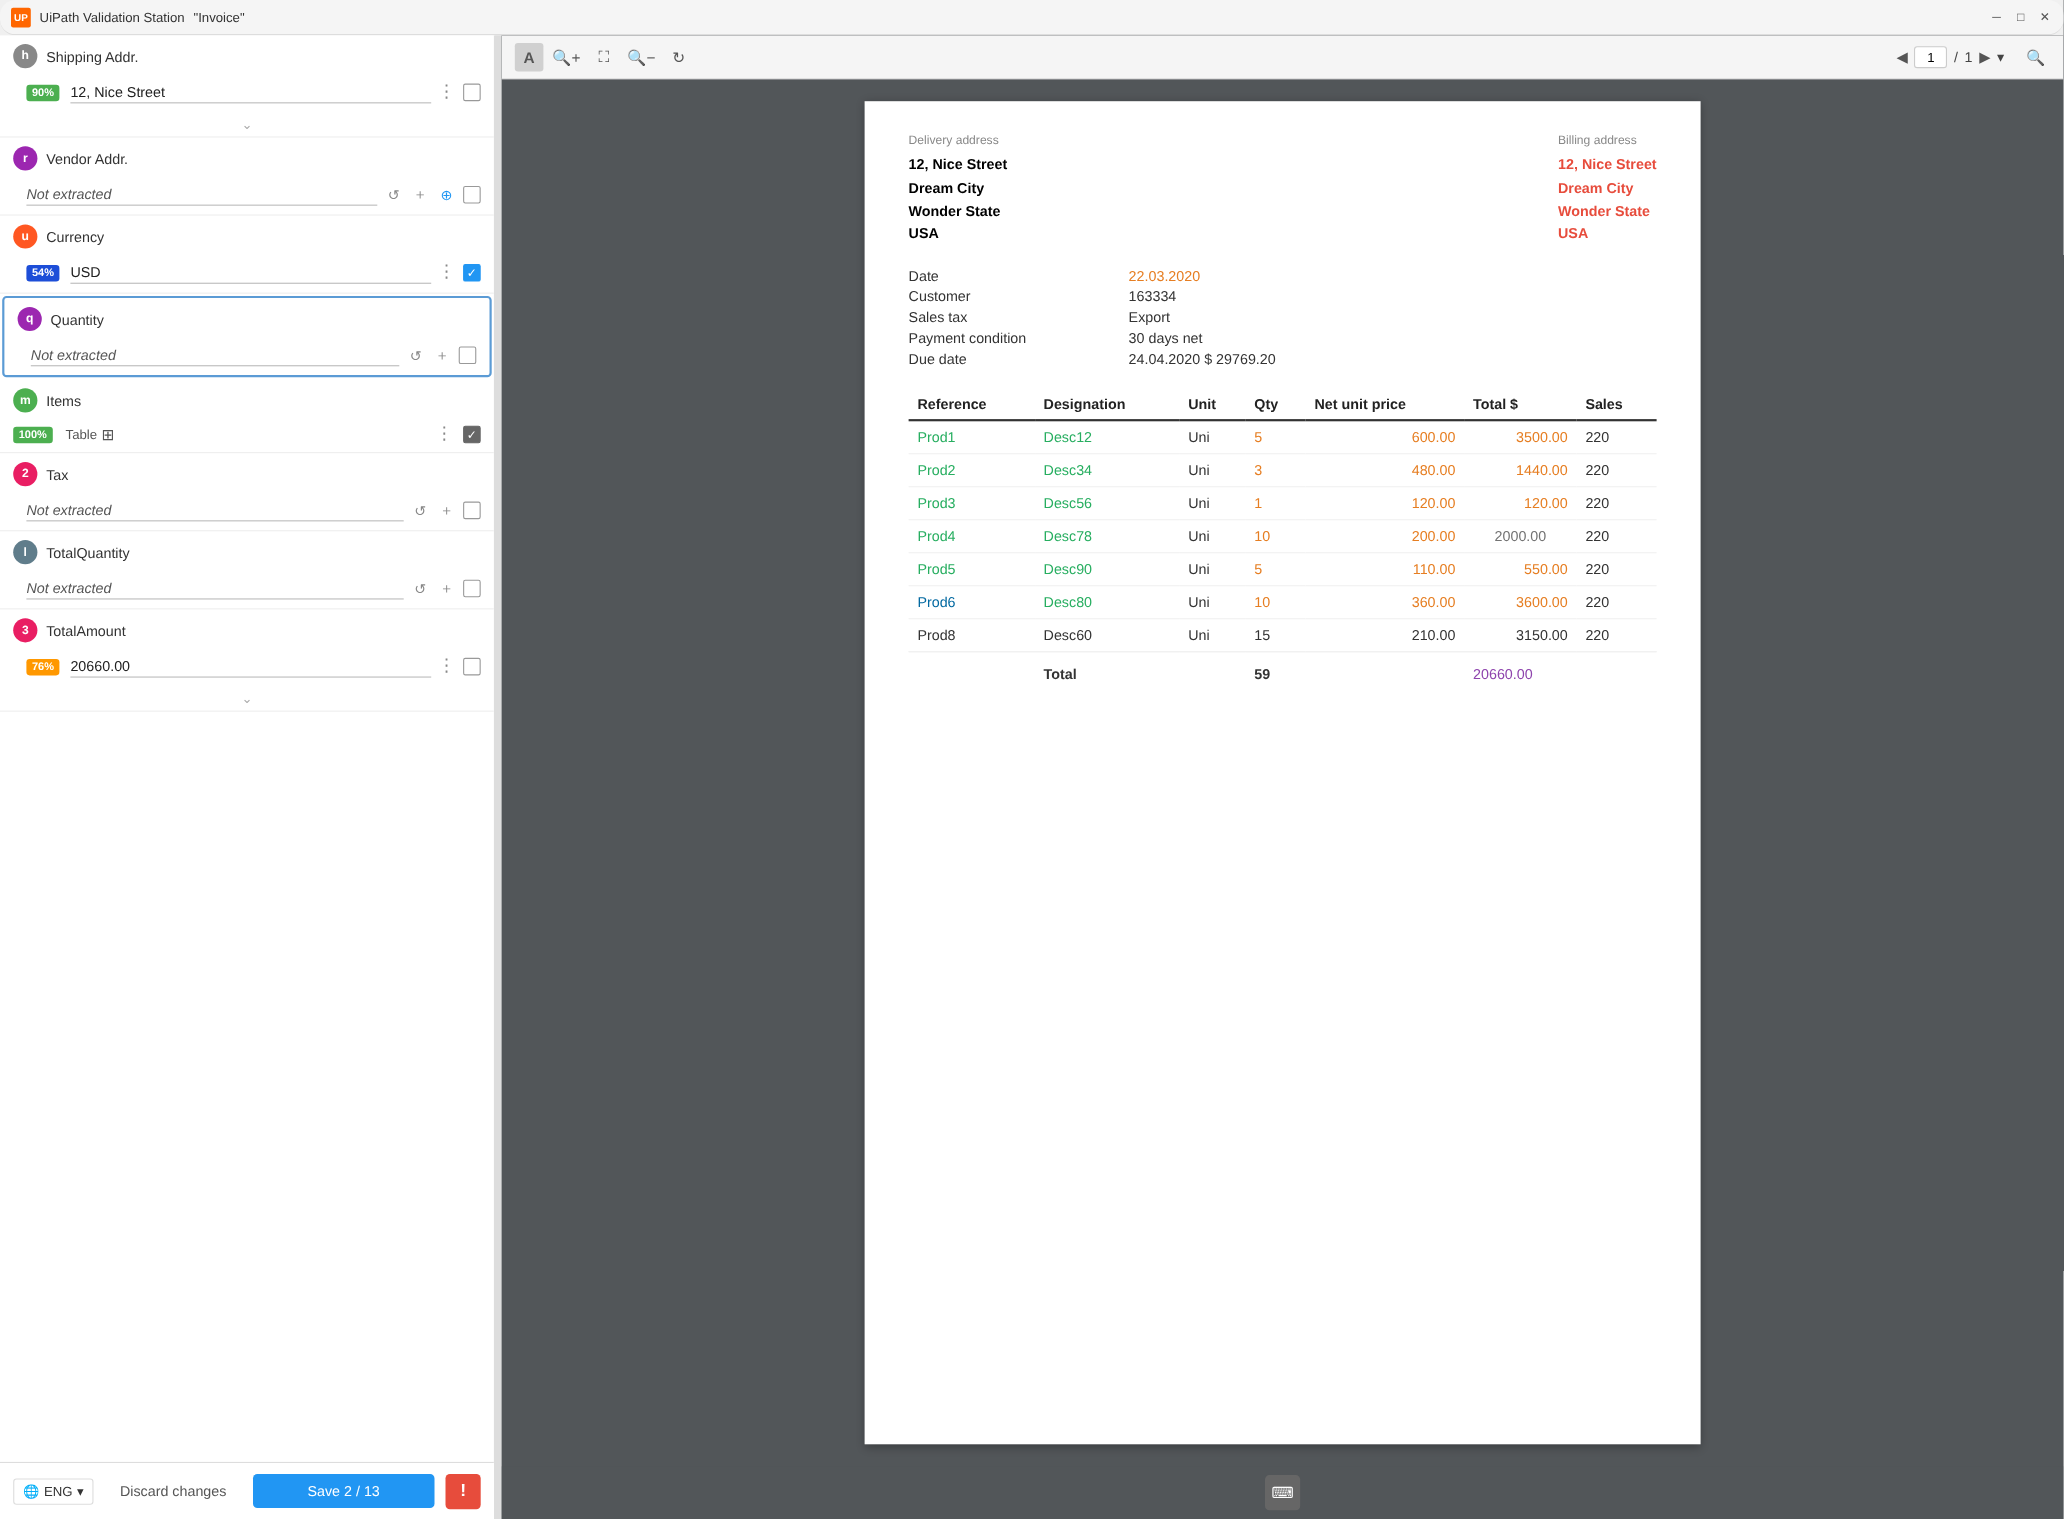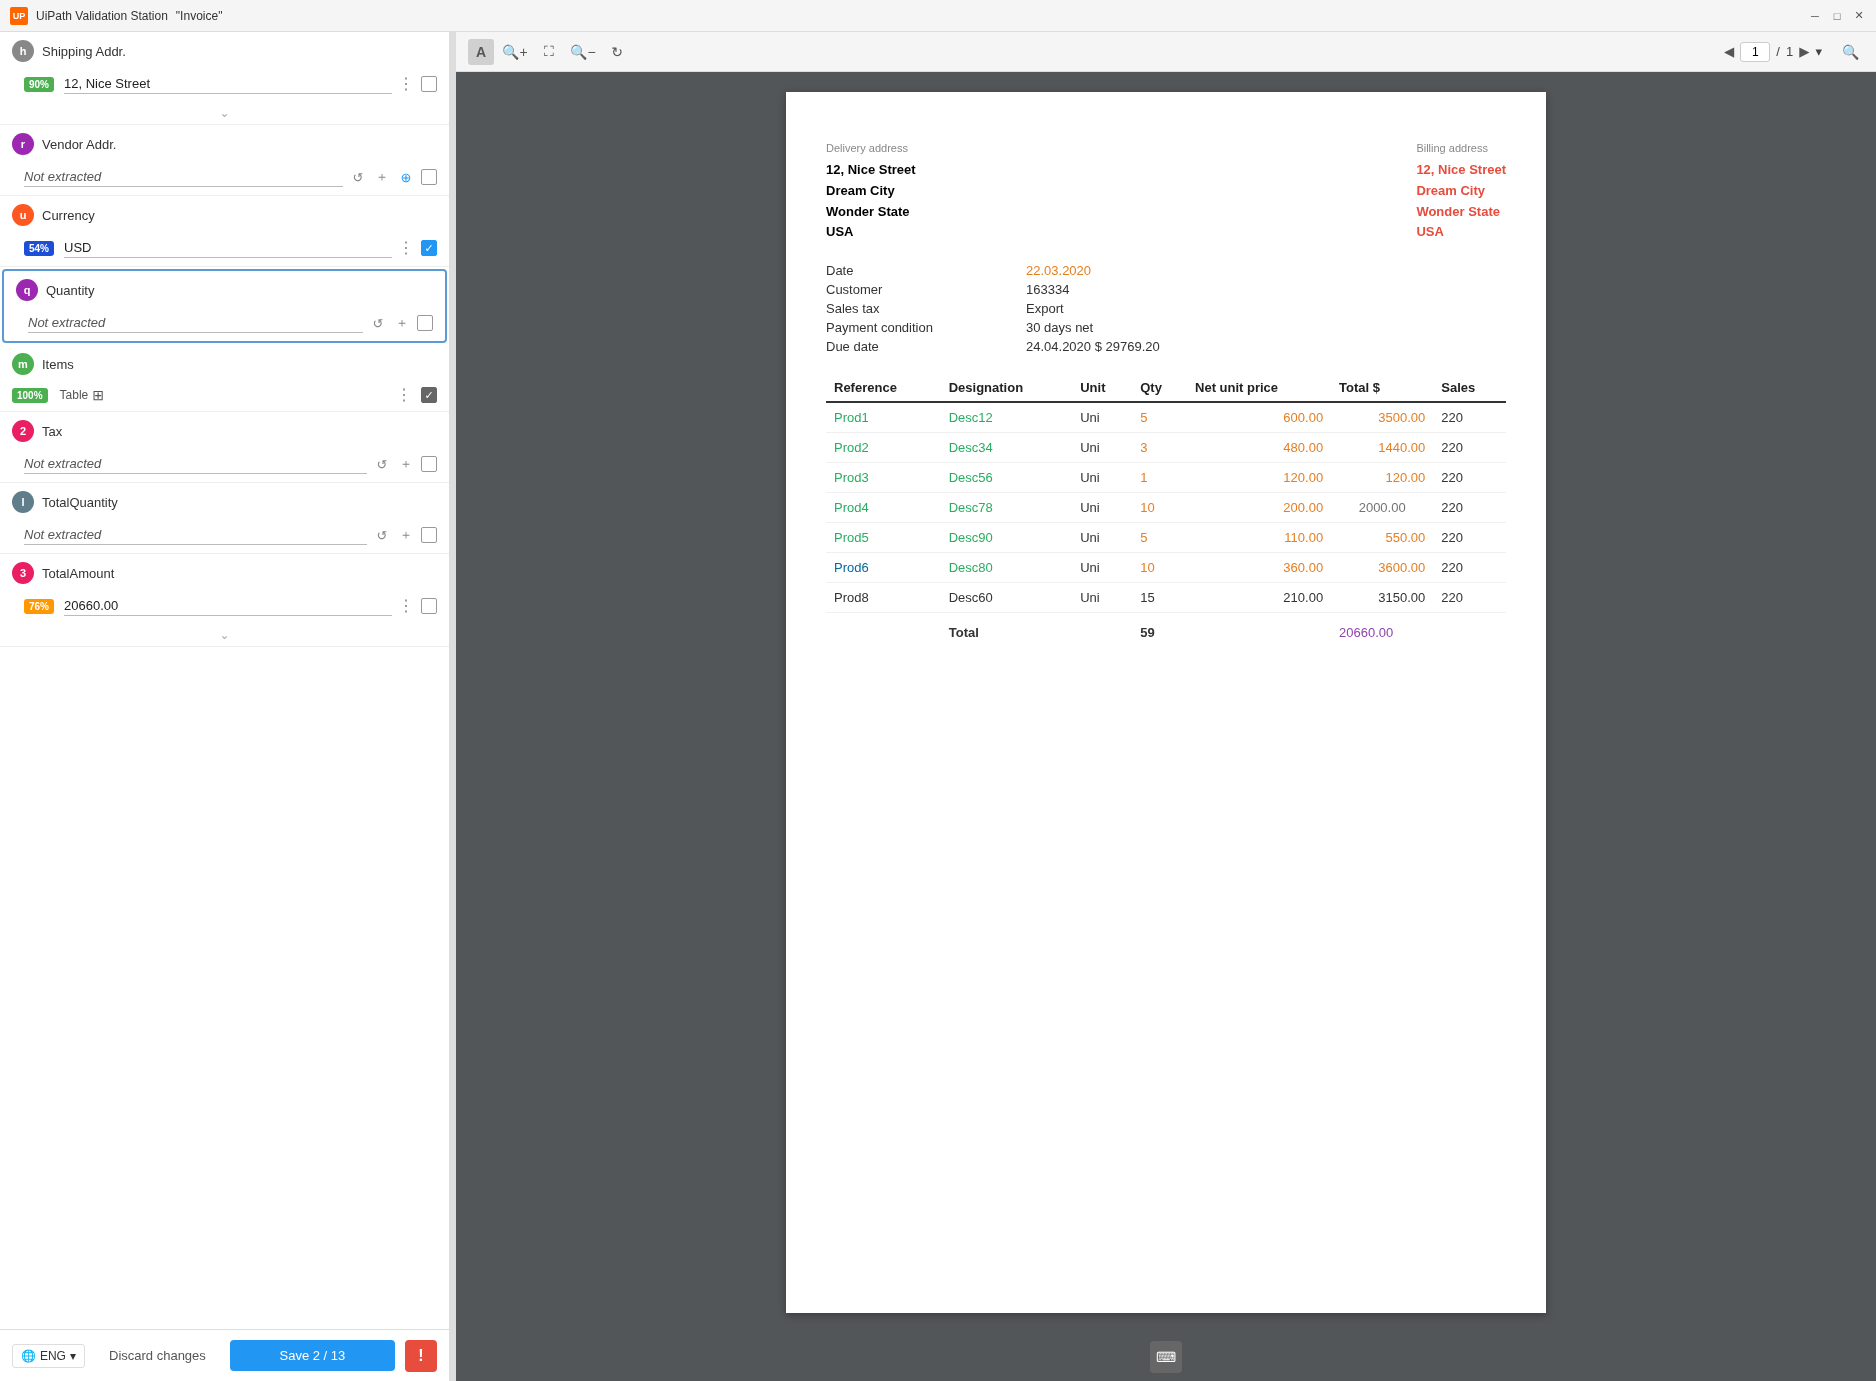--- a/index.html
+++ b/index.html
@@ -9,20 +9,21 @@
       background: #f5f5f5;
       border-bottom: 1px solid #ddd;
       padding: 6px 10px;
       display: flex;
       align-items: center;
       gap: 8px;
       font-size: 12px;
       color: #333;
       height: 32px;
       flex-shrink: 0;
+      border-radius: 14px;
     }
     .titlebar-controls {
       margin-left: auto;
       display: flex;
       gap: 8px;
     }
     .titlebar-btn {
       width: 14px; height: 14px;
       display: flex; align-items: center; justify-content: center;
       cursor: pointer; font-size: 11px; color: #555;
@@ -313,21 +314,20 @@
       width: 760px;
       min-height: 900px;
       padding: 30px 40px;
       box-shadow: 0 2px 8px rgba(0,0,0,0.3);
     }
 
     .doc-address-row {
       display: flex;
       justify-content: space-between;
       margin-bottom: 20px;
-      margin-top: 20px;
     }
 
     .doc-address-label {
       font-size: 11px;
       color: #888;
       margin-bottom: 6px;
     }
 
     .doc-address-block {
       font-size: 13px;

